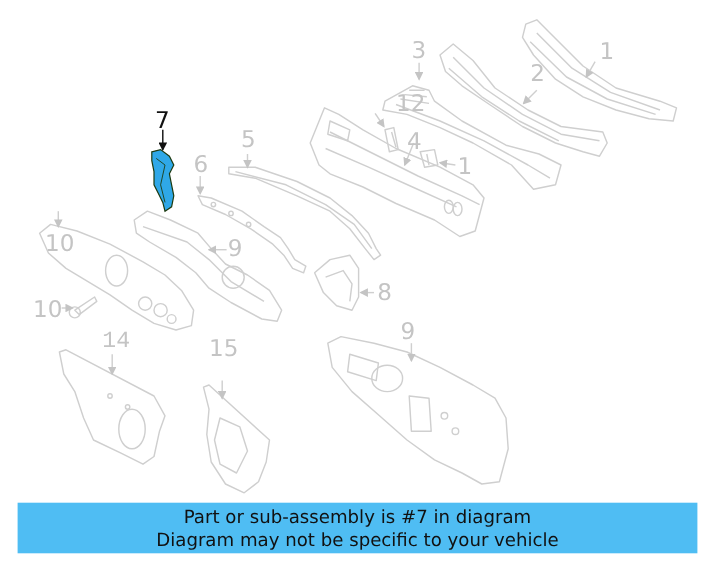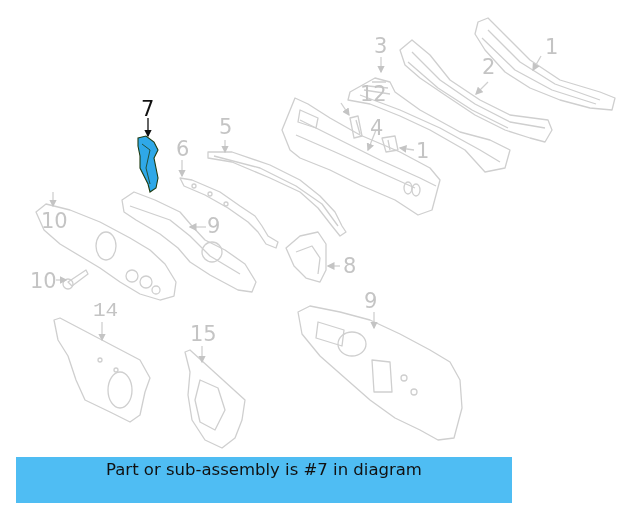--- a/index.html
+++ b/index.html
@@ -1,20 +1,20 @@
 <!DOCTYPE html>
 <html><head>
 <meta charset="utf-8">
 <style>
   html,body{margin:0;padding:0;background:#ffffff;}
   body{width:640px;height:512px;position:relative;overflow:hidden;font-family:"DejaVu Sans",sans-serif;}
   #diagram{position:absolute;left:0;top:0;width:640px;height:512px;}
   .callout{position:absolute;font-family:"DejaVu Sans",sans-serif;font-size:21px;color:#c4c4c4;line-height:1;}
   .callout.active{color:#111111;}
-  #banner{position:absolute;left:16px;top:457px;width:496px;height:46px;background:#4fbdf3;color:#111;text-align:center;font-size:16.5px;line-height:21px;padding-top:2px;box-sizing:border-box;}
+  #banner{position:absolute;left:16px;top:457px;width:618px;height:46px;background:#4fbdf3;color:#111;text-align:center;font-size:16.5px;line-height:21px;padding-top:2px;box-sizing:border-box;}
   #banner div{white-space:nowrap;}
 </style>
 </head>
 <body>
 
 <div id="diagram">
   <svg width="640" height="512" viewBox="0 0 640 512">
     <defs>
       <marker id="ah" markerWidth="6" markerHeight="6" refX="5" refY="3" orient="auto">
           <path d="M0,0 L6,3 L0,6 z" fill="#c4c4c4"></path>
@@ -148,19 +148,20 @@
   <span class="callout" style="left:219px;top:117px;">5</span>
   <span class="callout" style="left:176px;top:139px;">6</span>
   <span class="callout active" style="left:141px;top:99px;">7</span>
   <span class="callout" style="left:343px;top:256px;">8</span>
   <span class="callout" style="left:207px;top:216px;">9</span>
   <span class="callout" style="left:41px;top:171px;margin-top:40px;">10</span>
   <span class="callout" style="left:30px;top:271px;">10</span>
   <span class="callout" style="left:323px;top:84px;margin-left:37px;">12</span>
   <span class="callout" style="left:416px;top:141px;">1</span>
   <span class="callout" style="left:93px;top:300px;font-family:Liberation Mono, monospace;">14</span>
-  <span class="callout" style="left:190px;top:324px;">15</span>
+  <span class="callout" style="left:190px;top:307px;">15</span>
   <span class="callout" style="left:364px;top:291px;">9</span>
 </div>
 
 <div id="banner">
   <div>Part or sub-assembly is #7 in diagram</div>
+  <div>Diagram may not be specific to your vehicle</div>
 </div>
 
 </body></html>

